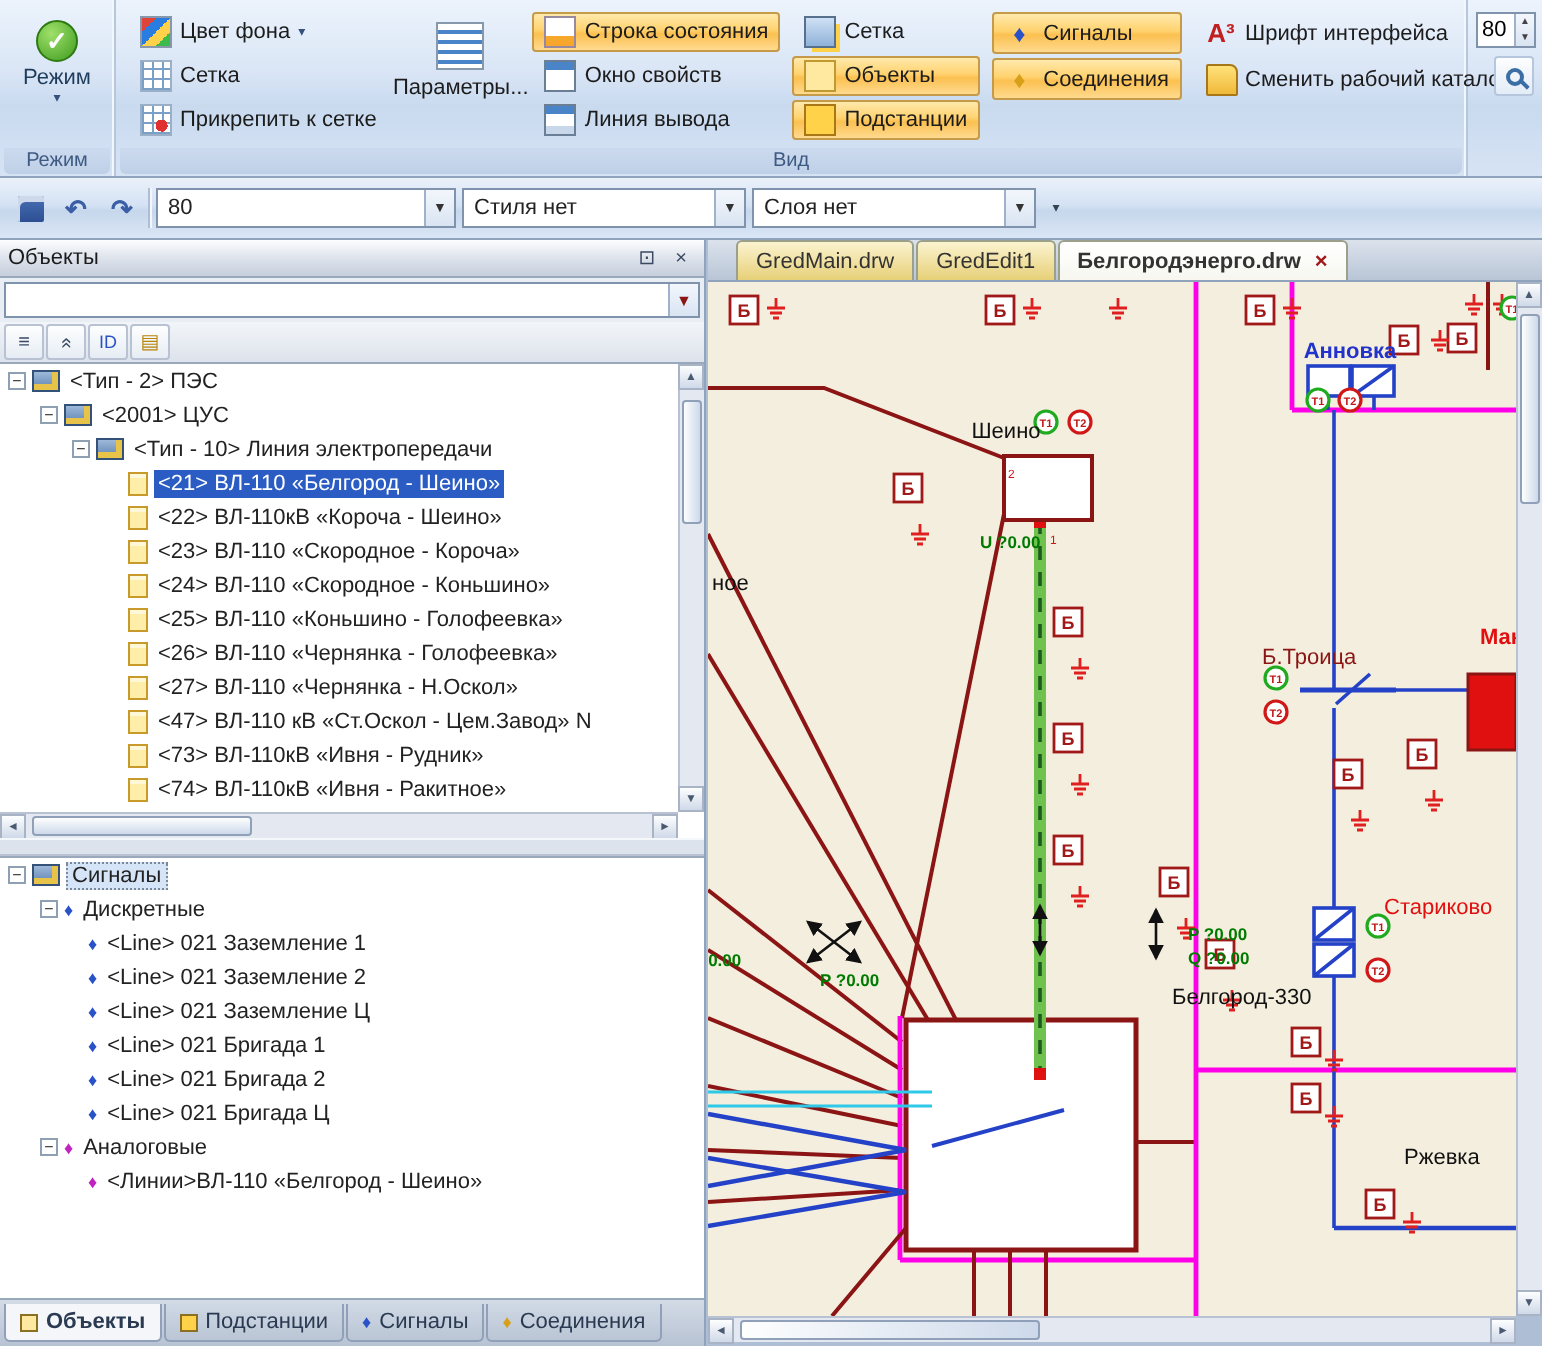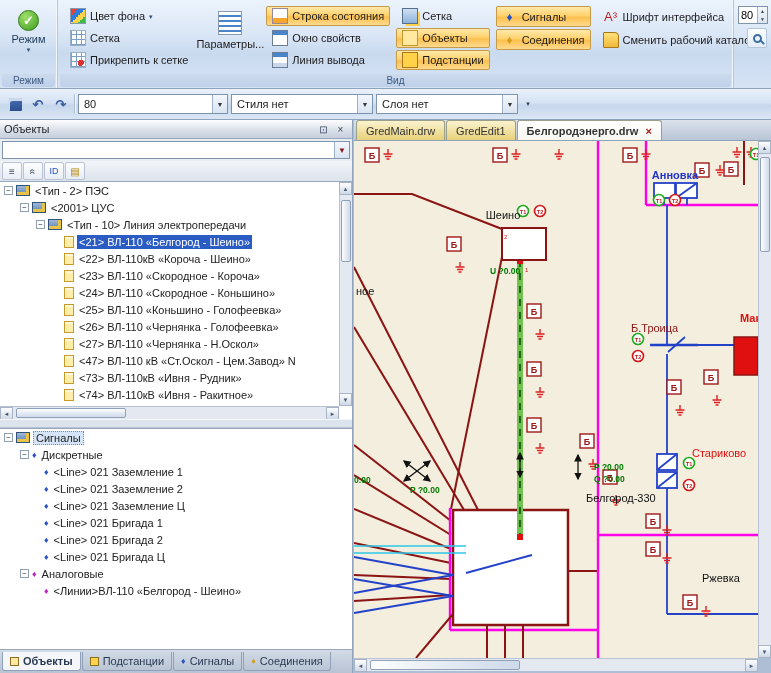--- a/index.html
+++ b/index.html
@@ -34,21 +34,21 @@
 .ic-snap{background-color:#fff;background-image:radial-gradient(circle at 70% 70%,#e03030 0 3px,transparent 3px),repeating-linear-gradient(0deg,#7aa0c8 0 1px,transparent 1px 5px),repeating-linear-gradient(90deg,#7aa0c8 0 1px,transparent 1px 5px);border:1px solid #9ab0c8}
 .ic-params{width:24px;height:24px;background:repeating-linear-gradient(#ffffff 0 3px,#4a84c8 3px 5px);border:1px solid #8898ac}
 .ic-statusbar{background:#fff;border:1px solid #9888a0;box-shadow:inset 0 -5px 0 #f7a82c}
 .ic-window{background:#fff;border:1px solid #6a7e96;box-shadow:inset 0 4px 0 #4a84c8}
 .ic-output{background:#fff;border:1px solid #6a7e96;box-shadow:inset 0 4px 0 #4a84c8,inset 0 -4px 0 #c8d8ea}
 .ic-layers{background:linear-gradient(#cfe0f4,#8fb2d9);border:1px solid #56708e;box-shadow:3px 3px 0 -1px #ffd24a}
 .ic-objects{background:#ffe9a0;border:1px solid #c09a30}
 .ic-substations{background:#ffd24a;border:1px solid #a87818}
 .ic-glyph{display:inline-flex;align-items:center;justify-content:center;width:16px;height:16px;font-size:12px}
 .blue-gem{color:#2a52c8}.yellow-gem{color:#d8a018}
-.ic-font{color:#c22020;font-weight:normal;font-size:13px}
+.ic-font{color:#c22020;font-weight:bold;font-size:13px}
 .ic-folder{background:linear-gradient(#ffe27a,#f0b93a);border:1px solid #a87818;border-radius:1px 4px 1px 1px}
 
 
 .toolbar2{position:absolute;left:0;top:89px;width:771px;height:31px;background:linear-gradient(#eaf1fa,#d5e2f4 45%,#c6d7ec 55%,#dae6f5);border-bottom:1px solid #8fa3bd;display:flex;align-items:center;gap:3px;padding:0 5px}
 .tbtn{width:20px;height:20px;display:flex;align-items:center;justify-content:center;border:1px solid transparent;border-radius:2px;background:none;color:#3a5fa5;font-size:13px;font-weight:bold}
 .ic-save{width:13px;height:13px;background:linear-gradient(#4a6fb5,#2c4f92);box-shadow:inset 3px 5px 0 -2px #cdd9ea;border-radius:1px}
 .tsep{width:1px;height:20px;background:#aebdd2;box-shadow:1px 0 0 #f2f7fd}
 .combo{display:flex;align-items:center;height:20px;background:#fff;border:1px solid #7f93ad}
 .combo-text{flex:1;padding:0 5px;white-space:nowrap;overflow:hidden}
 .combo-dd{width:15px;height:100%;background:linear-gradient(#f3f7fc,#d9e4f2);border-left:1px solid #9fb2c9;display:flex;align-items:center;justify-content:center;font-size:7px;color:#333}
@@ -88,21 +88,21 @@
 .splitter{height:9px;background:#dde3ec;border-top:1px solid #f5f8fb;border-bottom:1px solid #b8c2d2}
 .tree2{height:221px;background:#fff;overflow:hidden;border-top:1px solid #9aa8bc}
 
 .panel-tabs{height:24px;background:linear-gradient(#d3dbe6,#b7c2d3);display:flex;align-items:flex-start;padding:2px 2px 0;gap:1px;border-top:1px solid #9aa8bc}
 .ptab{display:inline-flex;align-items:center;gap:4px;height:19px;padding:0 7px;font-size:11px;border:1px solid #8fa0b8;border-top:none;border-radius:0 0 3px 3px;background:linear-gradient(#cfd8e4,#bac5d5);color:#2a3a52}
 .ptab.active{background:#f4f6f9;font-weight:bold}
 .sq{width:9px;height:9px;flex:none;border:1px solid #8a7020}
 .sq.yellow{background:#ffd24a}.sq.pale{background:#ffe9a0}
 
 
-.doc-tabs{position:absolute;left:354px;top:120px;width:417px;height:21px;background:linear-gradient(#dbe2ec,#b9c5d6);border-bottom:1px solid #8fa3bd;display:flex;align-items:flex-end;padding-left:2px}
+.doc-tabs{position:absolute;left:354px;top:120px;width:417px;height:21px;background:linear-gradient(#dbe2ec,#b9c5d6);border-bottom:1px solid #8fa3bd;display:flex;align-items:flex-end;padding-left:14px}
 .dtab{height:20px;display:flex;align-items:center;padding:0 9px;border:1px solid #9aa08a;border-bottom:none;border-radius:3px 3px 0 0;background:linear-gradient(#fbf3cf,#f0e0a0 55%,#e6d077);font-size:11px;color:#333;margin-right:1px;white-space:nowrap}
 .dtab.active{background:linear-gradient(#ffffff,#f7f7f0);font-weight:bold}
 .dtab-close{color:#a01818;margin-left:7px;font-weight:bold;font-size:11px}
 .canvas{position:absolute;left:354px;top:141px;width:404px;height:517px;background:#f3eedd;overflow:hidden}
 .canvas-vscroll{position:absolute;left:758px;top:141px;width:13px;height:517px;background:#e4e9f1;border-left:1px solid #b8c2d2}
 .canvas-hscroll{position:absolute;left:354px;top:658px;width:404px;height:13px;background:#e4e9f1;border-top:1px solid #b8c2d2}
 svg text{font-family:"Liberation Sans",sans-serif}
 </style>
 </head>
 <body>

